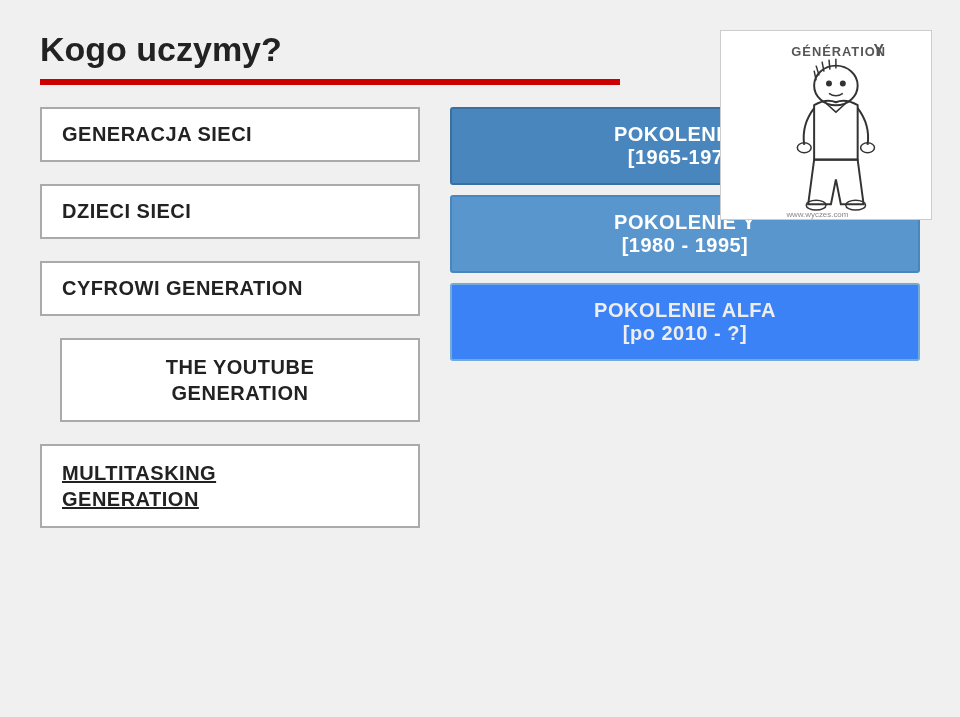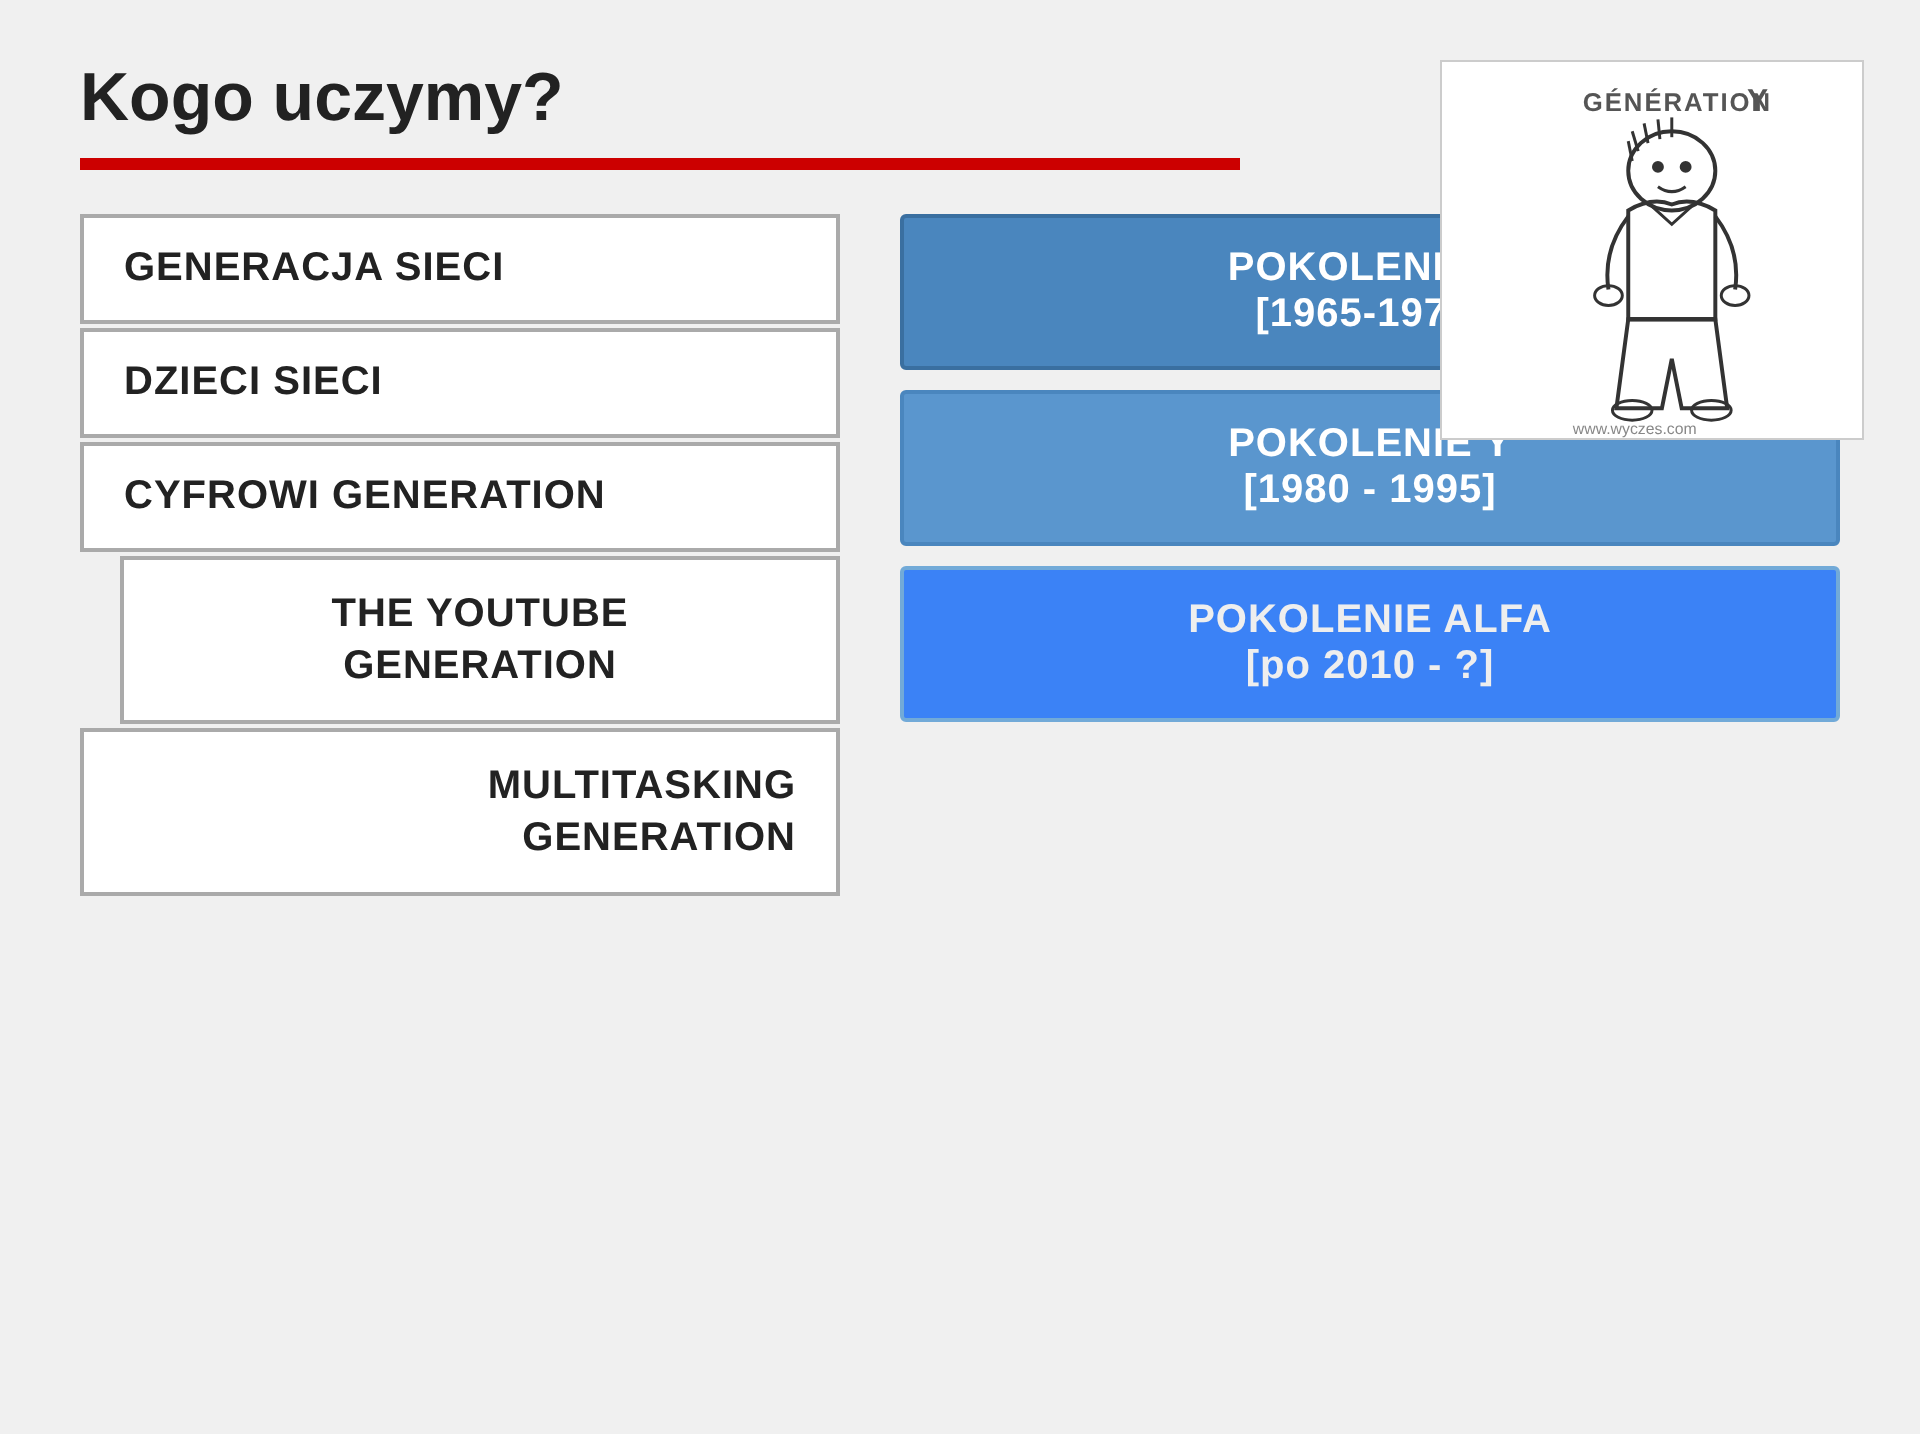--- a/index.html
+++ b/index.html
@@ -38,21 +38,21 @@
 
     .content-area {
       display: flex;
       gap: 30px;
       align-items: flex-start;
     }
 
     .left-column {
       display: flex;
       flex-direction: column;
-      gap: 2px;
+      gap: 22px;
       flex: 0 0 380px;
     }
 
     .right-column {
       display: flex;
       flex-direction: column;
       gap: 10px;
       flex: 1;
       margin-top: 0;
     }
@@ -167,21 +167,21 @@
       </div>
       <div class="left-box">
         <span>DZIECI SIECI</span>
       </div>
       <div class="left-box">
         <span>CYFROWI GENERATION</span>
       </div>
       <div class="left-box two-line" style="text-align:center;margin-left:20px;">
         THE YOUTUBE<br>GENERATION
       </div>
-      <div class="left-box two-line" style="text-align:right;">
+      <div class="left-box two-line" style="text-align:left;text-decoration:underline;">
         MULTITASKING<br>GENERATION
       </div>
     </div>
 
     <div class="right-column">
       <div class="right-box" style="background:#4a86be; border-color:#3a6fa0;">
         POKOLENIE  X<br>[1965-1979]
       </div>
       <div class="right-box" style="background:#5a96ce; border-color:#4a86be;">
         POKOLENIE Y<br>[1980 - 1995]

